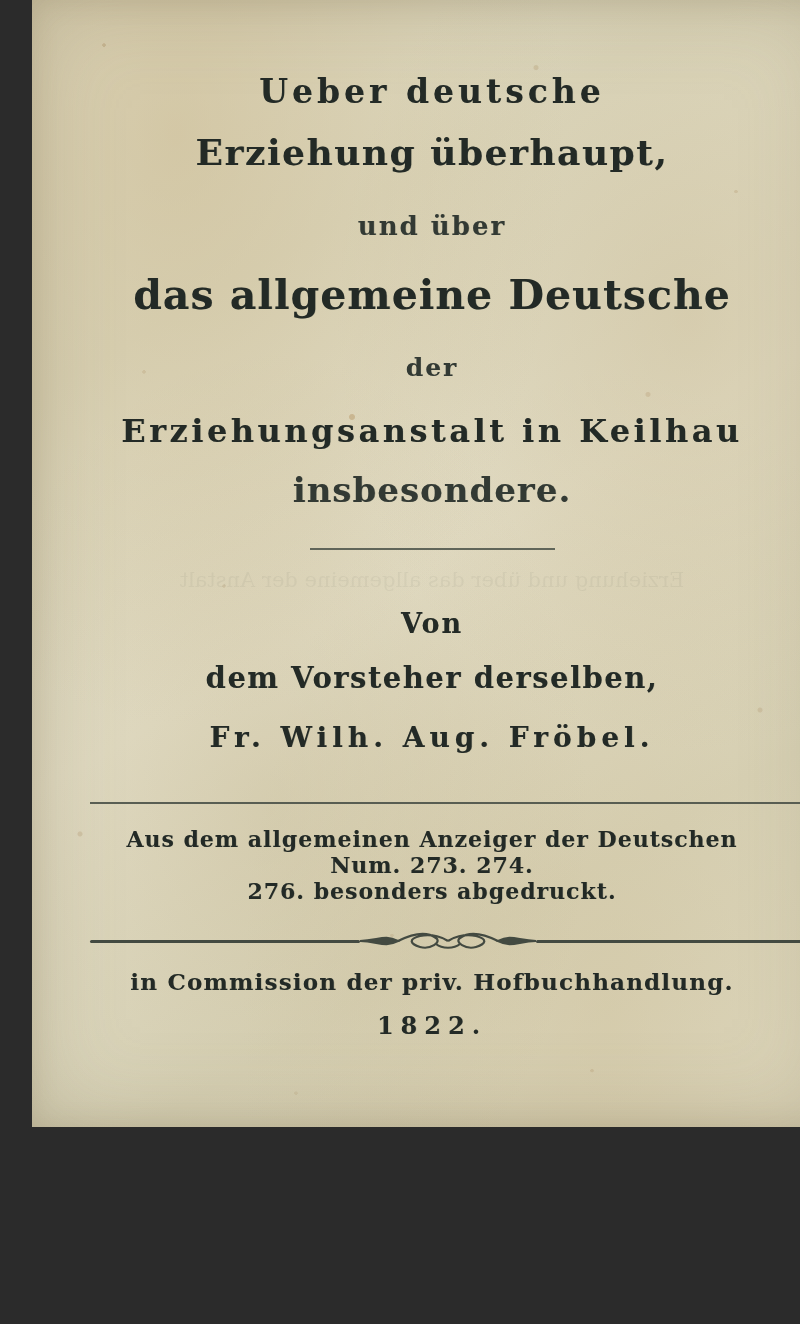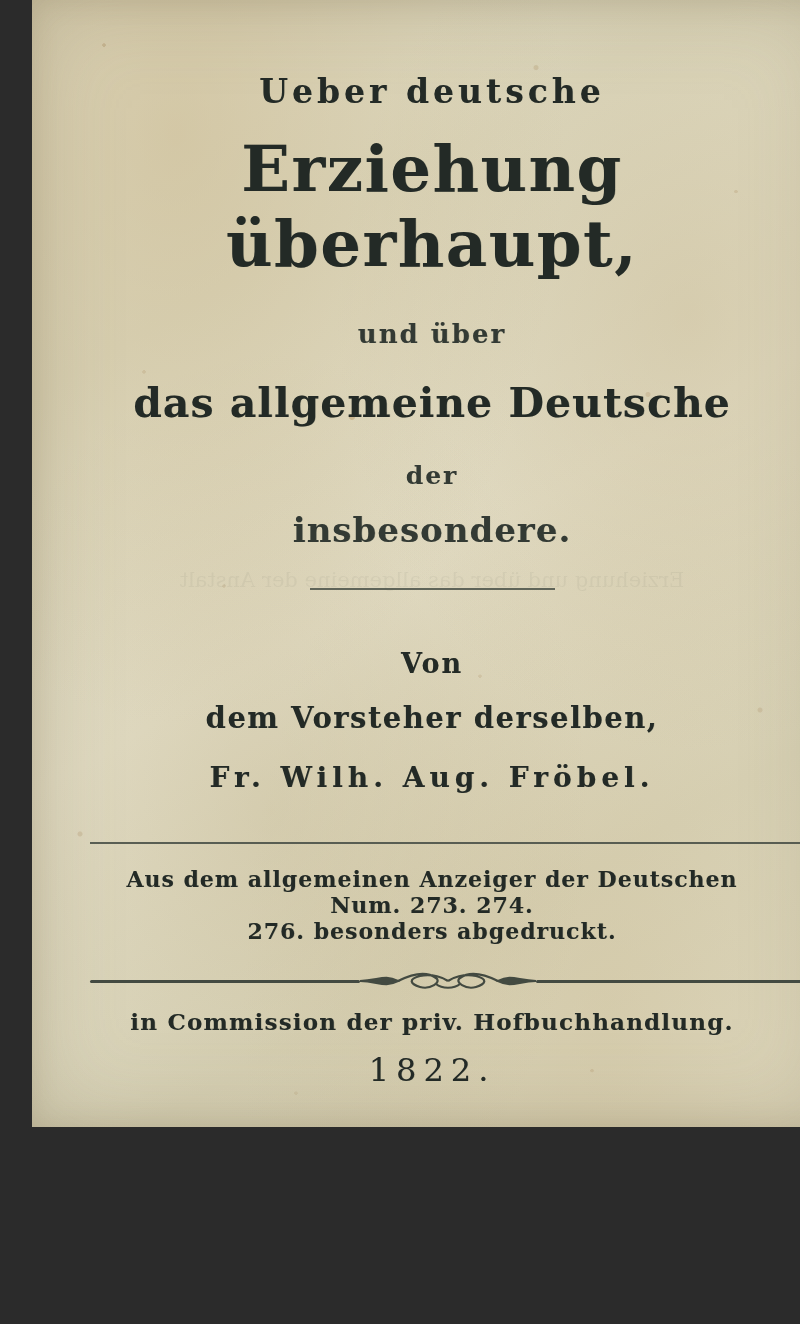--- a/index.html
+++ b/index.html
@@ -83,21 +83,21 @@
   .ink-light { color: #333a34; font-weight: 700; }
 
   .l1 {
     margin-top: 72px;
     font-size: 33px;
     letter-spacing: 4px;
     font-weight: 600;
   }
   .l2 {
     margin-top: 20px;
-    font-size: 64px;
+    font-size: 36px;
     letter-spacing: 1.5px;
     font-weight: 800;
   }
   .l3 {
     margin-top: 38px;
     font-size: 26px;
     letter-spacing: 2px;
     font-weight: 600;
   }
   .l4 {
@@ -197,41 +197,42 @@
     font-weight: 800;
   }
   .imprint2 {
     margin-top: 16px;
     font-size: 23px;
     letter-spacing: 1.2px;
     font-weight: 700;
   }
   .year {
     margin-top: 16px;
-    font-size: 32px;
+    font-size: 24px;
     letter-spacing: 7px;
-    font-weight: 400;
+    font-weight: 700;
     font-family: "DejaVu Serif", serif;
   }
 </style>
 </head>
 <body>
 
 <div class="page">
   <div class="grain"></div>
 
   <div class="bleed">Erziehung und über das allgemeine der Anstalt</div>
 
   <div class="content">
 
     <div class="fraktur l1">Ueber deutsche</div>
     <div class="fraktur l2">Erziehung überhaupt,</div>
     <div class="fraktur l3 ink-light">und über</div>
     <div class="fraktur l4">das allgemeine Deutsche</div>
     <div class="fraktur l5 ink-light">der</div>
+    <div class="fraktur l6">Erziehungsanstalt in Keilhau</div>
     <div class="fraktur l7 ink-light">insbesondere.</div>
 
     <div class="rule-short"></div>
 
     <div class="fraktur byline1">Von</div>
     <div class="fraktur byline2">dem Vorsteher derselben,</div>
     <div class="fraktur author">Fr. Wilh. Aug. Fröbel.</div>
 
     <div class="rule-long"></div>
 

